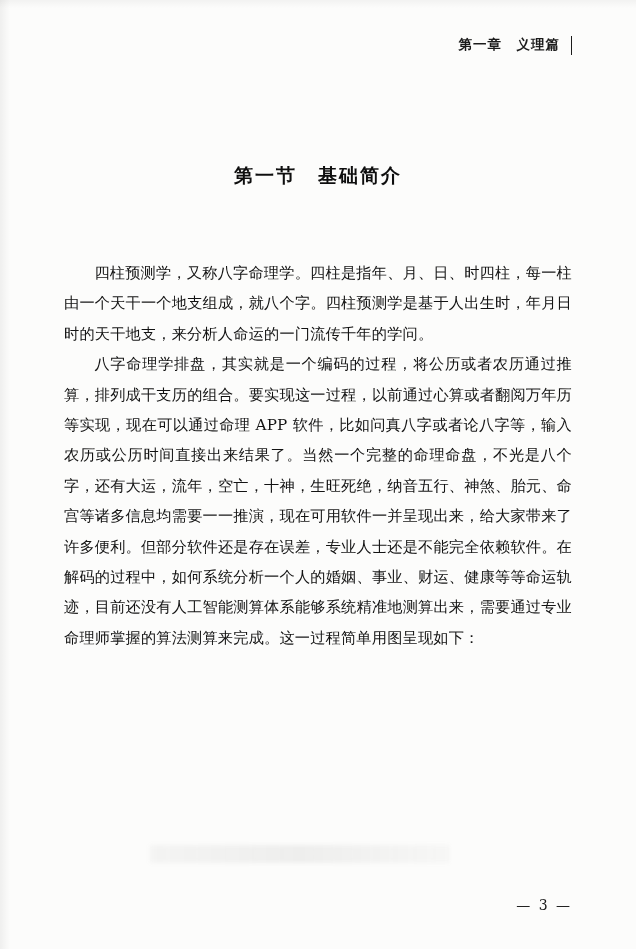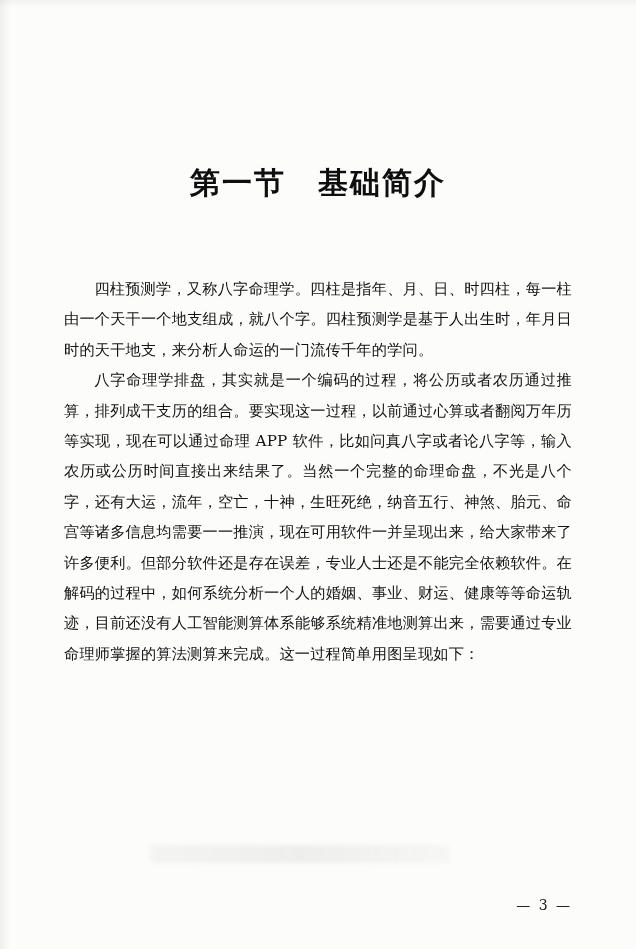--- a/index.html
+++ b/index.html
@@ -46,42 +46,42 @@
     margin-left: 11px;
   }
 
   
   .section-title {
     position: absolute;
     top: 163px;
     left: 0;
     width: 636px;
     text-align: center;
-    font-size: 30px;
+    font-size: 19px;
     font-weight: 700;
     letter-spacing: 2px;
     color: #0e0e0e;
     font-family: "DejaVu Serif", "Liberation Serif", serif;
     white-space: pre;
   }
 
   
   .body-block {
     position: absolute;
     top: 258px;
     left: 64px;
     width: 508px;
   }
   .para {
     font-size: 15.2px;
     line-height: 30.4px;
     text-align: justify;
     text-justify: inter-ideograph;
     text-indent: 2em;
-    margin: 16px 0 0 0;
+    margin: 0 0 0 0;
     color: #131313;
     letter-spacing: 0.2px;
   }
   .para + .para {
     margin-top: 0px;
   }
 
   
   .smudge {
     position: absolute;
@@ -123,20 +123,24 @@
   }
 </style>
 </head>
 <body>
 
 <div class="page">
 
   <div class="edge-top"></div>
   <div class="edge-left"></div>
 
+  <div class="header">
+    <span class="header-text">第一章　义理篇</span>
+    <span class="header-rule"></span>
+  </div>
 
   <div class="section-title">第一节　基础简介</div>
 
   <div class="body-block">
     <p class="para">四柱预测学，又称八字命理学。四柱是指年、月、日、时四柱，每一柱由一个天干一个地支组成，就八个字。四柱预测学是基于人出生时，年月日时的天干地支，来分析人命运的一门流传千年的学问。</p>
     <p class="para">八字命理学排盘，其实就是一个编码的过程，将公历或者农历通过推算，排列成干支历的组合。要实现这一过程，以前通过心算或者翻阅万年历等实现，现在可以通过命理 APP 软件，比如问真八字或者论八字等，输入农历或公历时间直接出来结果了。当然一个完整的命理命盘，不光是八个字，还有大运，流年，空亡，十神，生旺死绝，纳音五行、神煞、胎元、命宫等诸多信息均需要一一推演，现在可用软件一并呈现出来，给大家带来了许多便利。但部分软件还是存在误差，专业人士还是不能完全依赖软件。在解码的过程中，如何系统分析一个人的婚姻、事业、财运、健康等等命运轨迹，目前还没有人工智能测算体系能够系统精准地测算出来，需要通过专业命理师掌握的算法测算来完成。这一过程简单用图呈现如下：</p>
   </div>
 
   <div class="smudge"></div>
 

